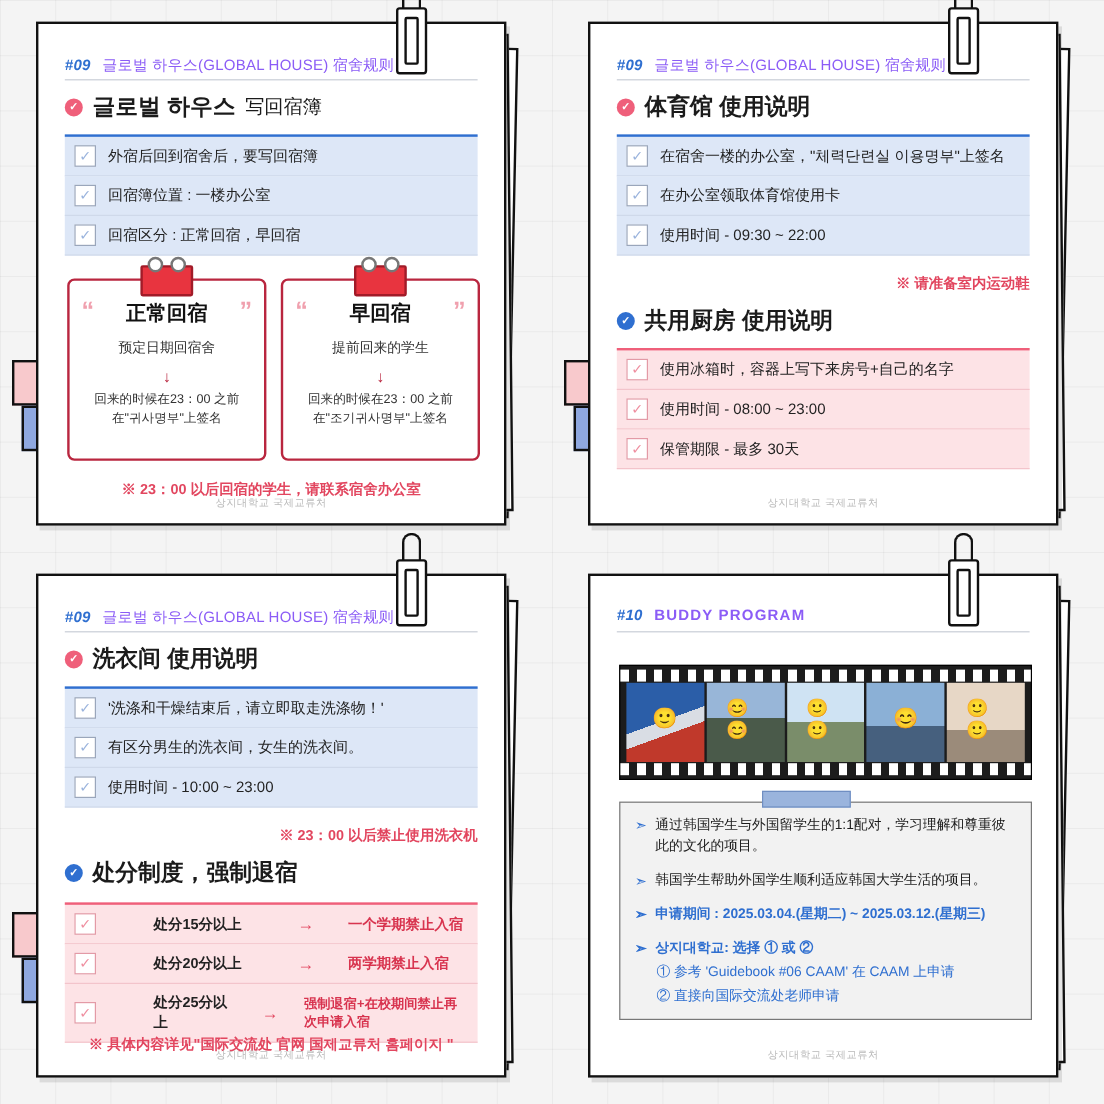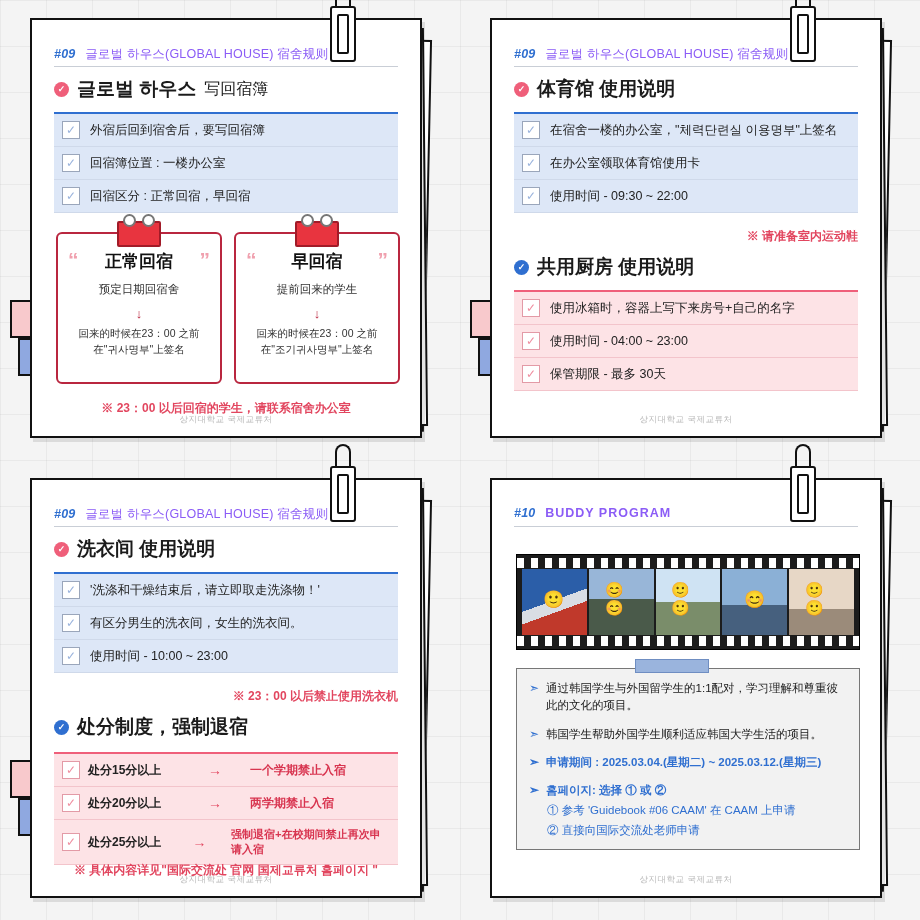--- a/index.html
+++ b/index.html
@@ -154,21 +154,21 @@
   }
   .binder:before { left:4px; }
   .binder:after { right:4px; }
 
   
   .prow {
     display:flex; align-items:center; gap:8px; padding:7px 8px;
     background:#fde3e6; border-bottom:1px solid #f3c4cb; font-size:12px;
   }
   .prow:first-child { border-top:2px solid #ef5f7a; }
-  .prow .lbl { width:92px; font-weight:bold; color:#222; }
+  .prow .lbl { width:92px; font-weight:bold; color:#222;margin-left:40px; }
   .prow .arr { color:#e2465f; font-size:14px; width:54px; text-align:center; }
   .prow .val { color:#d8344f; font-weight:bold; }
 
   .footer {
     position:absolute; left:0; right:0; bottom:10px; text-align:center;
     font-size:8.5px; color:#b9b9b9; letter-spacing:0.5px;
   }
 
   
   .film {
@@ -320,21 +320,21 @@
       <span>共用厨房 使用说明</span>
     </div>
 
     <div class="rows pink" style="top:270px;">
       <div class="row pinkbg">
         <span class="chk">✓</span>
         <span>使用冰箱时，容器上写下来房号+自己的名字</span>
       </div>
       <div class="row pinkbg">
         <span class="chk">✓</span>
-        <span>使用时间 - 04:00 ~ 23:00</span>
+        <span>使用时间 - 08:00 ~ 23:00</span>
       </div>
       <div class="row pinkbg">
         <span class="chk">✓</span>
         <span>保管期限 - 最多 30天</span>
       </div>
     </div>
 
     <div class="footer">상지대학교 국제교류처</div>
   </div>
   <div class="clip">
@@ -455,21 +455,21 @@
       <div class="ibrow">
         <span class="ibullet">➣</span>
         <span>韩国学生帮助外国学生顺利适应韩国大学生活的项目。</span>
       </div>
       <div class="ibrow blue-text">
         <span class="ibullet">➣</span>
         <span>申请期间 : 2025.03.04.(星期二) ~ 2025.03.12.(星期三)</span>
       </div>
       <div class="ibrow blue-text">
         <span class="ibullet">➣</span>
-        <span>홈페이지: 选择 ① 或 ②</span>
+        <span>상지대학교: 选择 ① 或 ②</span>
       </div>
       <div class="ibrow" style="margin-top:3px; padding-left:30px; color:#2f6fd0;">
         <span>① 参考 'Guidebook #06 CAAM' 在 CAAM 上申请</span>
       </div>
       <div class="ibrow" style="margin-top:2px; padding-left:30px; color:#2f6fd0;">
         <span>② 直接向国际交流处老师申请</span>
       </div>
     </div>
 
     <div class="footer">상지대학교 국제교류처</div>

